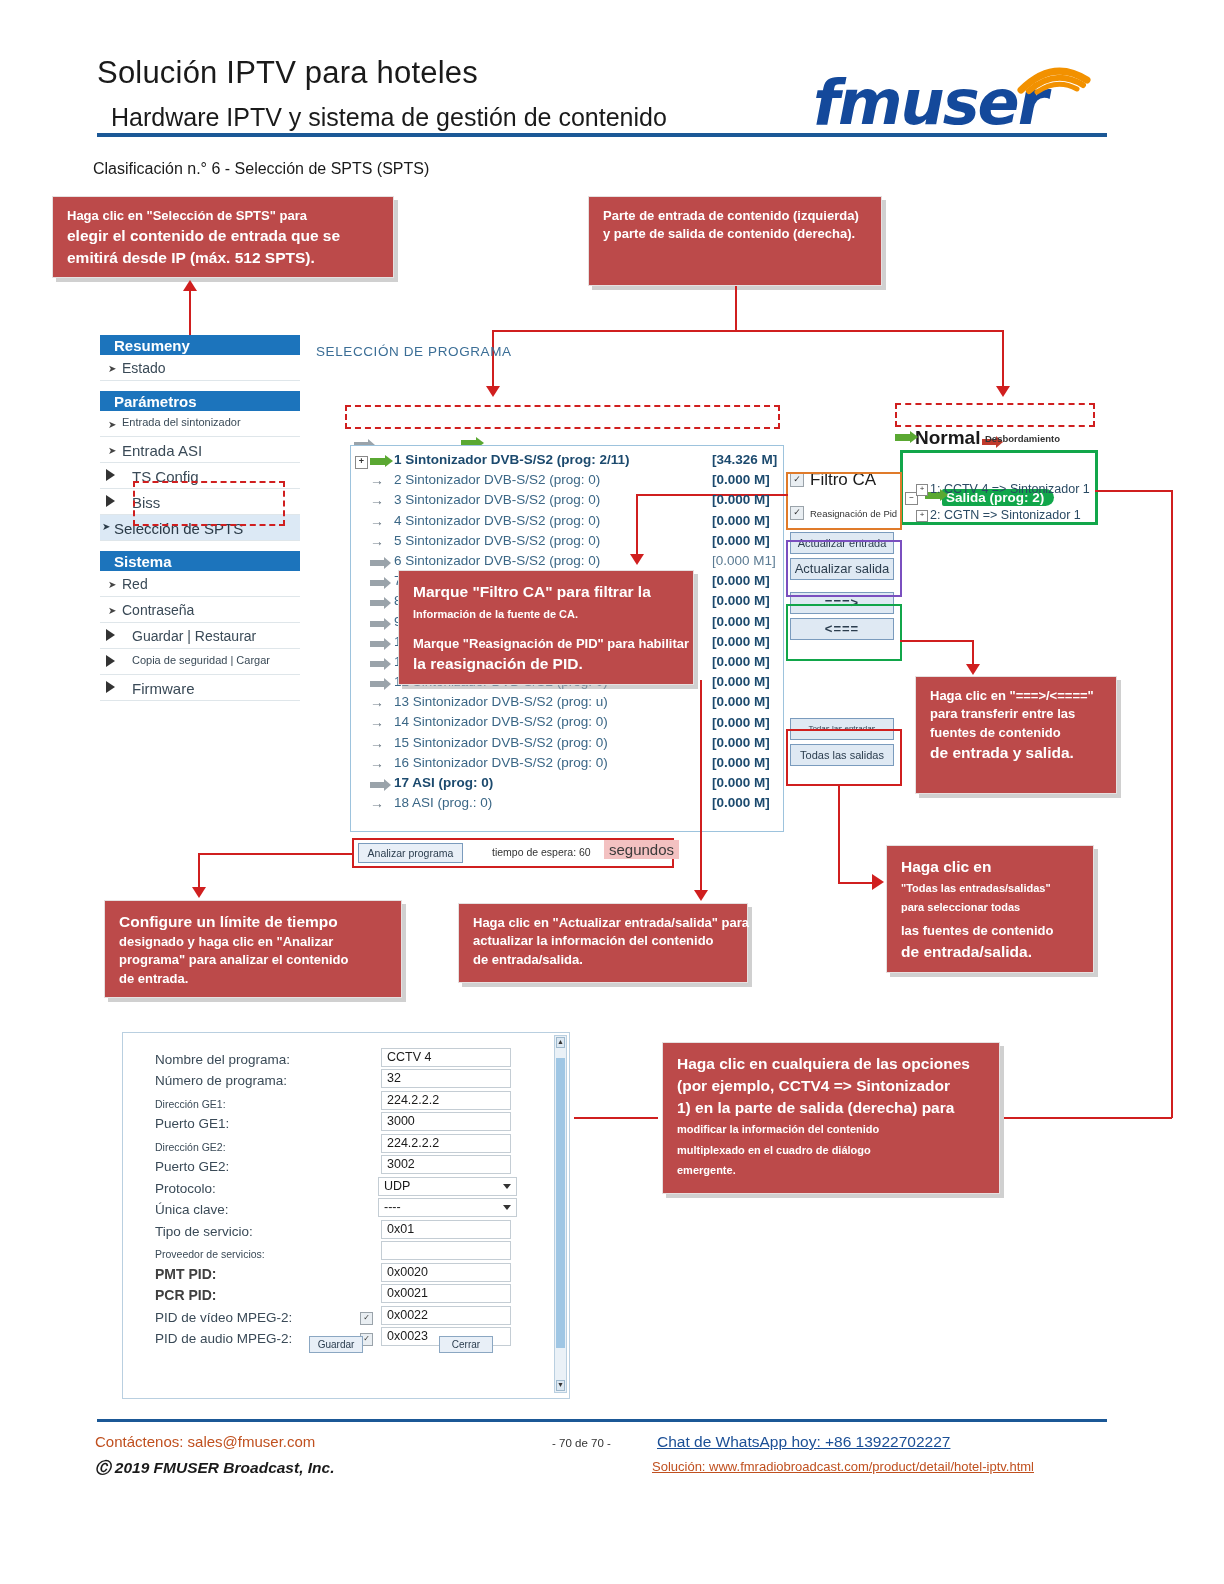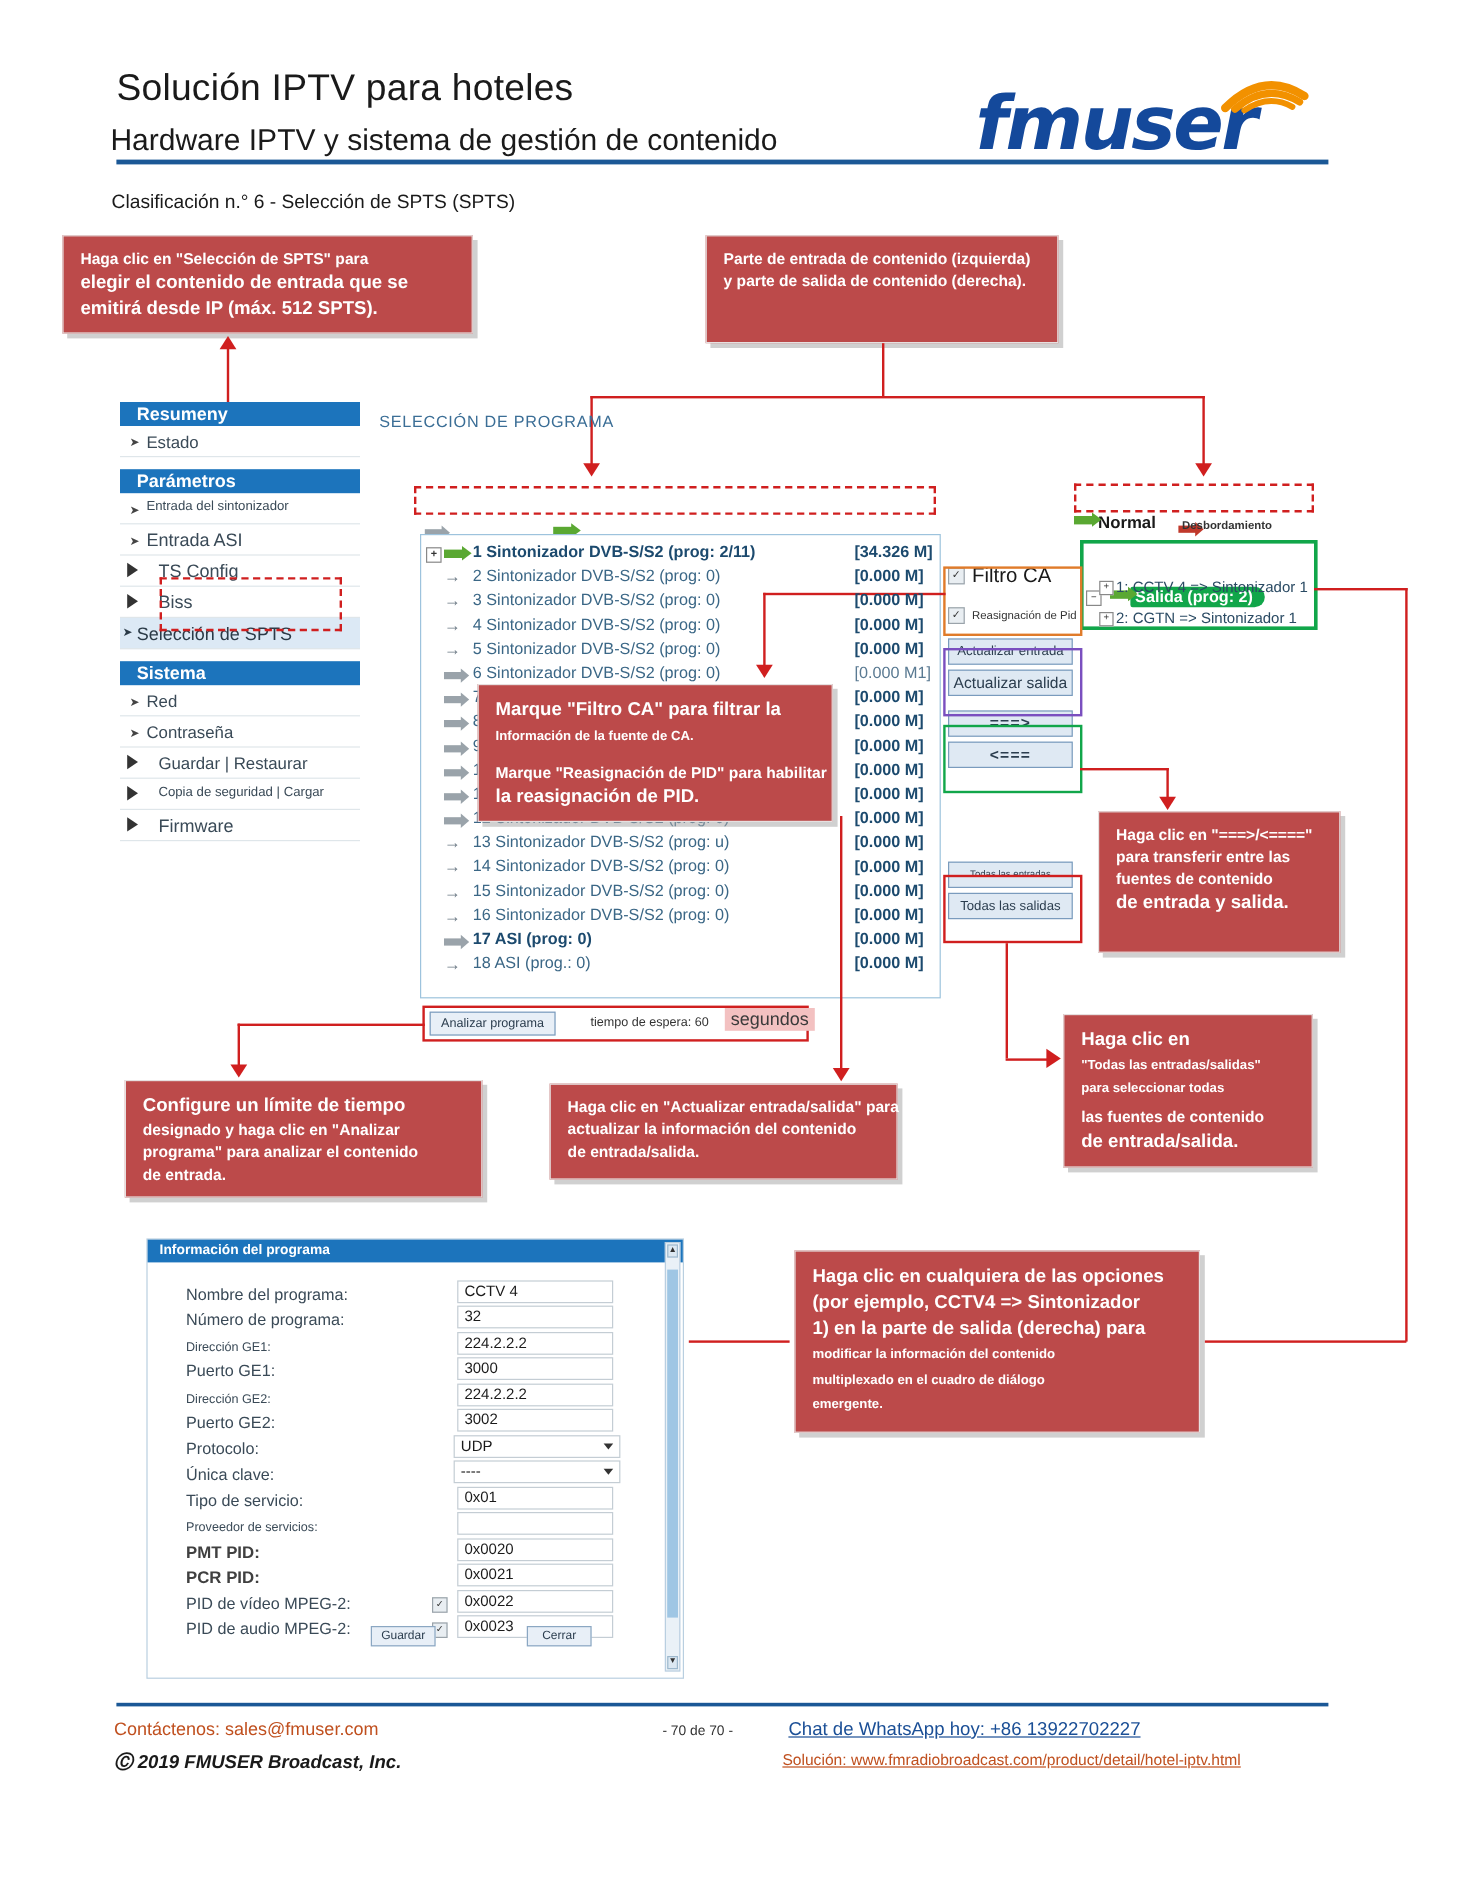--- a/index.html
+++ b/index.html
@@ -8,21 +8,21 @@
     background:#ffffff;
     font-family:"Liberation Sans", sans-serif;
     position:relative;
     overflow:hidden;
     color:#222;
   }
   .abs{position:absolute;}
 
   
   #title-main{left:97px;top:55px;font-size:31px;color:#1a1a1a;letter-spacing:.2px;}
-  #title-sub{left:92px;top:103px;font-size:25px;color:#1a1a1a;}
+  #title-sub{left:111px;top:103px;font-size:25px;color:#1a1a1a;}
   #header-rule{left:97px;top:133px;width:1010px;height:4px;background:#1b5896;}
   #classification{left:93px;top:160px;font-size:16px;color:#1a1a1a;}
 
   
   #logo{left:805px;top:48px;width:300px;height:85px;}
   #logo .word{
     position:absolute;left:8px;top:18px;
     font-family:"DejaVu Sans", sans-serif;
     font-size:62px;font-weight:bold;font-style:italic;
     color:#14499b;letter-spacing:-2px;
@@ -125,21 +125,21 @@
   .grpbox{position:absolute;box-sizing:border-box;}
 
   
   #outbox{position:absolute;left:900px;top:450px;width:198px;height:75px;border:3px solid #11a64a;box-sizing:border-box;background:#fff;}
   #out-head{position:absolute;left:905px;top:453px;height:19px;}
   .outchip{display:inline-block;background:#11a64a;color:#fff;font-weight:bold;font-size:13.5px;
     padding:1px 10px 1px 4px;border-radius:2px 9px 9px 2px;margin-top:36px;}
   .outrow{position:absolute;font-size:12.5px;color:#2a4a63;white-space:nowrap;}
   .outrow .plus{position:absolute;left:-14px;top:2px;width:10px;height:10px;border:1px solid #888;
     font-size:8px;line-height:8px;text-align:center;background:#fff;color:#333;}
-  #normal-legend{position:absolute;left:895px;top:427px;font-size:14px;font-weight:bold;color:#1a1a1a;}
+  #normal-legend{position:absolute;left:895px;top:427px;font-size:19px;font-weight:bold;color:#1a1a1a;}
   #overflow-legend{position:absolute;left:985px;top:433px;font-size:9.5px;font-weight:bold;color:#333;}
 
   
   #analyze{position:absolute;left:352px;top:838px;width:322px;height:30px;border:2px solid #d01f1f;box-sizing:border-box;background:#fff;}
   #analyze-btn{position:absolute;left:358px;top:843px;width:105px;height:20px;line-height:18px;text-align:center;
      border:1px solid #7a9bbd;background:#e8eff7;font-size:10.5px;color:#2b3d4e;box-sizing:border-box;}
   #analyze-wait{position:absolute;left:492px;top:846px;font-size:10.5px;color:#333;}
   #analyze-sec{position:absolute;left:604px;top:840px;background:#f3c1c1;color:#3a3a3a;font-size:15px;padding:1px 5px;}
 
   
@@ -413,21 +413,20 @@
   <div class="cl-lg">(por ejemplo, CCTV4 =&gt; Sintonizador</div>
   <div class="cl-lg">1) en la parte de salida (derecha) para</div>
   <div class="cl-sm" style="margin:3px 0;">modificar la información del contenido</div>
   <div class="cl-sm" style="margin:5px 0;">multiplexado en el cuadro de diálogo</div>
   <div class="cl-sm">emergente.</div>
 </div>
 <div class="ln lnh" style="left:574px;top:1117px;width:84px;"></div>
 <div class="arrowhead ah-left" style="left:558px;top:1109px;"></div>
 
 <div id="dialog">
-  <div id="dlg-title">Información del programa</div>
   <div id="dlg-body">
     <div id="fields-host">
         <div class="frow">
           <span class="flabel fl-md">Nombre del programa:</span>
           <span class="fspacer"></span>
           <span class="finput">CCTV 4</span>
         </div>
         <div class="frow">
           <span class="flabel fl-md">Número de programa:</span>
           <span class="fspacer"></span>

